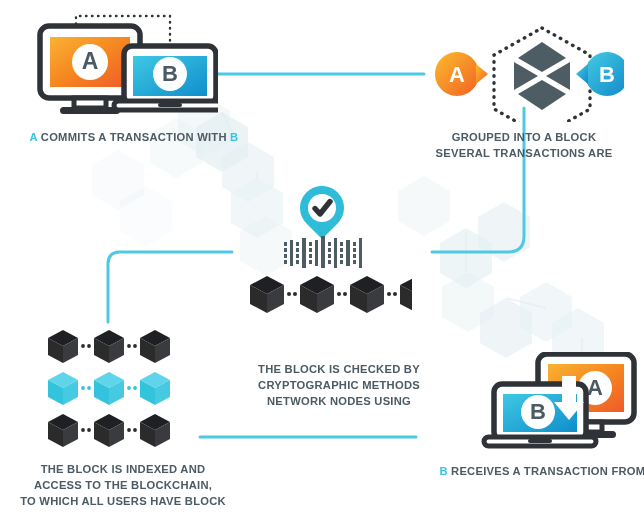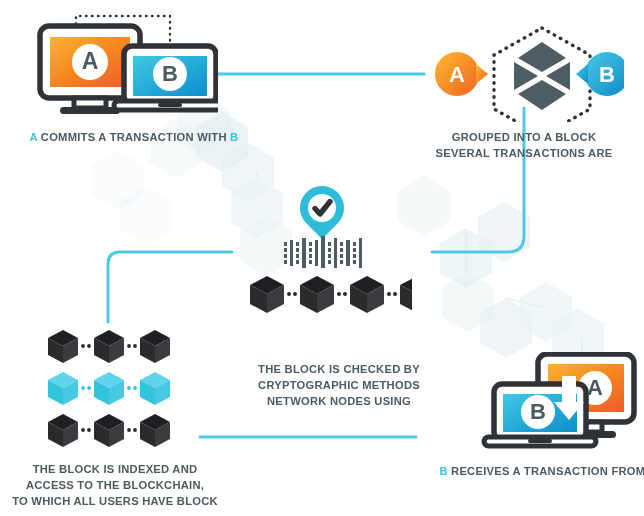--- a/index.html
+++ b/index.html
@@ -325,21 +325,21 @@
           <g transform="translate(96,0)">
             <polygon points="15,0 30,8 15,16 0,8" fill="#1f2023"></polygon>
             <polygon points="0,8 15,16 15,33 0,25" fill="#2b2b2b"></polygon>
             <polygon points="30,8 15,16 15,33 30,25" fill="#3a3b3e"></polygon>
           </g>
         </g>
       </g>
     </svg>
   </div>
 
-  <div class="caption" style="left:0px;top:461px;width:230px;">
+  <div class="caption" style="left:8px;top:461px;width:230px;">
     <div>THE BLOCK IS INDEXED AND</div>
     <div>ACCESS TO THE BLOCKCHAIN,</div>
     <div>TO WHICH ALL USERS HAVE BLOCK</div>
   </div>
 
   <div class="scene" style="left:480px;top:352px;width:160px;height:110px;">
     <svg width="160" height="110" viewBox="0 0 160 110">
       <defs>
         <linearGradient id="gOrange2" x1="0" y1="0" x2="1" y2="1">
           <stop offset="0%" stop-color="#f9b233"></stop>

